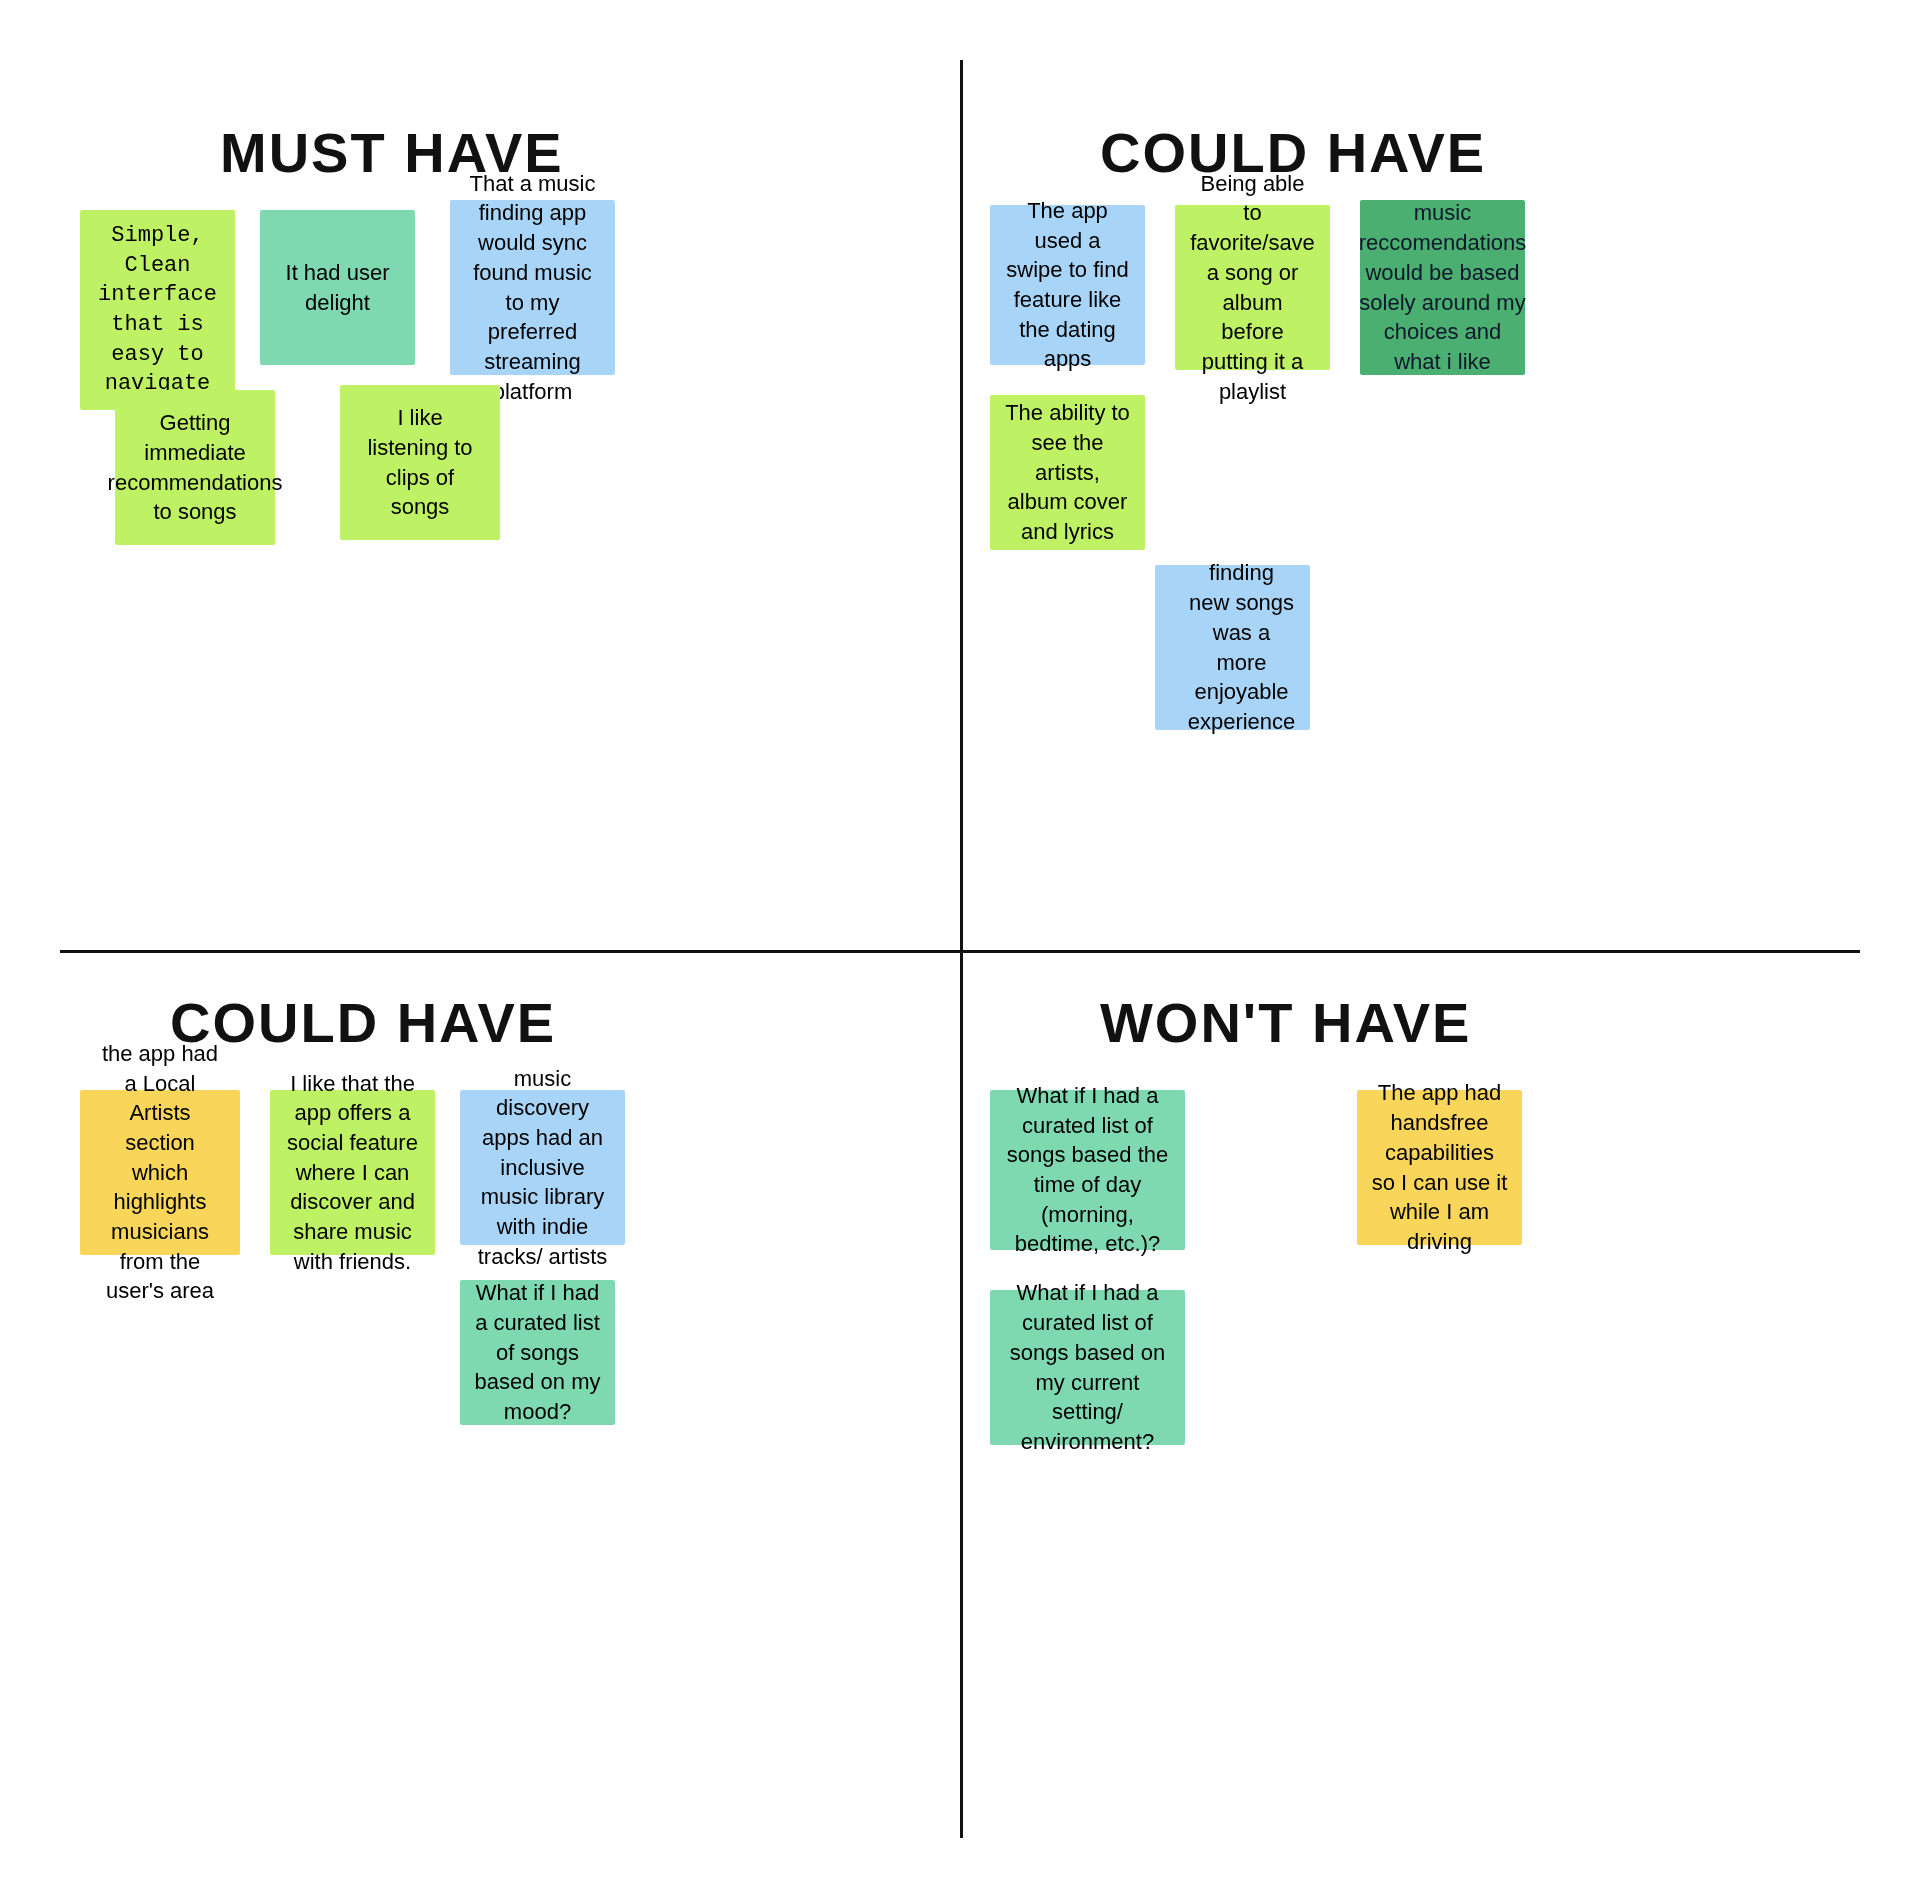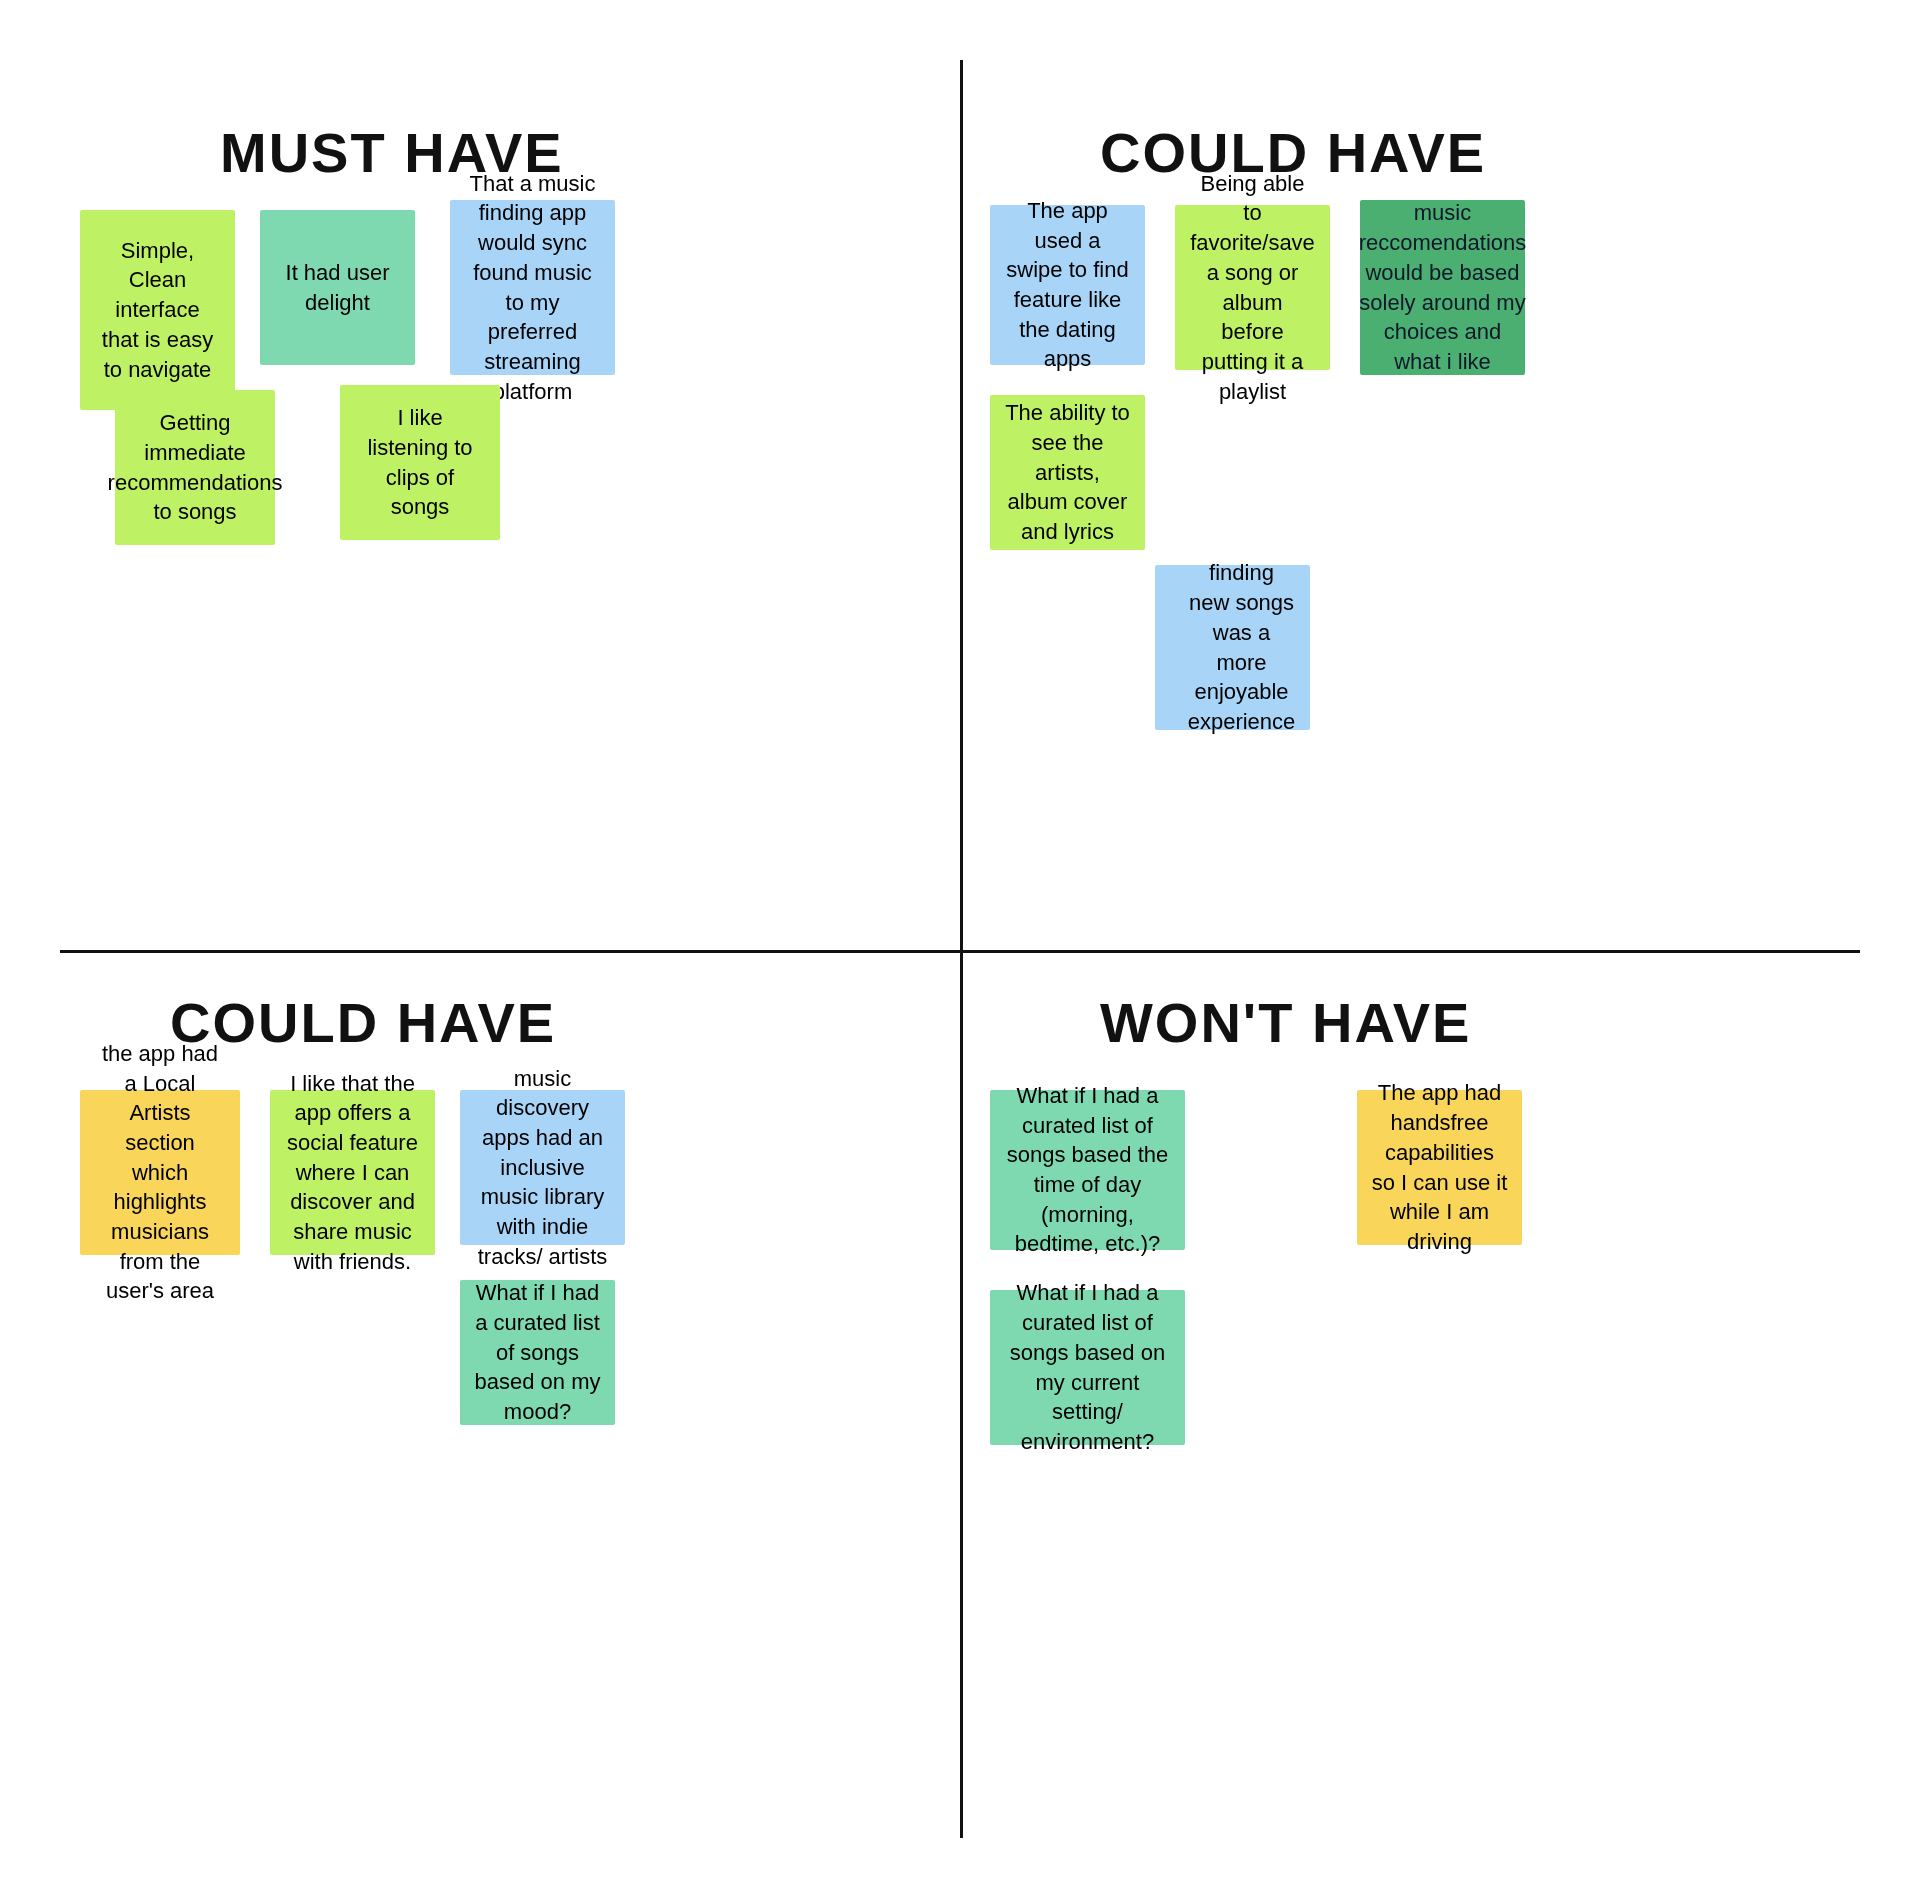--- a/index.html
+++ b/index.html
@@ -68,21 +68,21 @@
 <div class="container">
 
   <div class="axis-h"></div>
   <div class="axis-v"></div>
 
   <div class="quadrant-label" style="left:220px; top:120px;">MUST HAVE</div>
   <div class="quadrant-label" style="left:1100px; top:120px;">COULD HAVE</div>
   <div class="quadrant-label" style="left:170px; top:990px;">COULD HAVE</div>
   <div class="quadrant-label" style="left:1100px; top:990px;">WON'T HAVE</div>
 
-  <div class="note note-pink" style="left:80px; top:210px; width:155px; height:200px;">Simple, Clean interface that is easy to navigate</div>
+  <div class="note note-pink" style="left:80px; top:210px; width:155px; height:200px;font-family:Liberation Mono, monospace;">Simple, Clean interface that is easy to navigate</div>
 
   <div class="note note-green" style="left:260px; top:210px; width:155px; height:155px;">It had user delight</div>
 
   <div class="note note-blue" style="left:450px; top:200px; width:165px; height:175px;">That a music finding app would sync found music to my preferred streaming platform</div>
 
   <div class="note note-pink" style="left:115px; top:390px; width:160px; height:155px;">Getting immediate recommendations to songs</div>
 
   <div class="note note-pink" style="left:340px; top:385px; width:160px; height:155px;">I like listening to clips of songs</div>
 
   <div class="note note-blue" style="left:990px; top:205px; width:155px; height:160px;">The app used a swipe to find feature like the dating apps</div>

